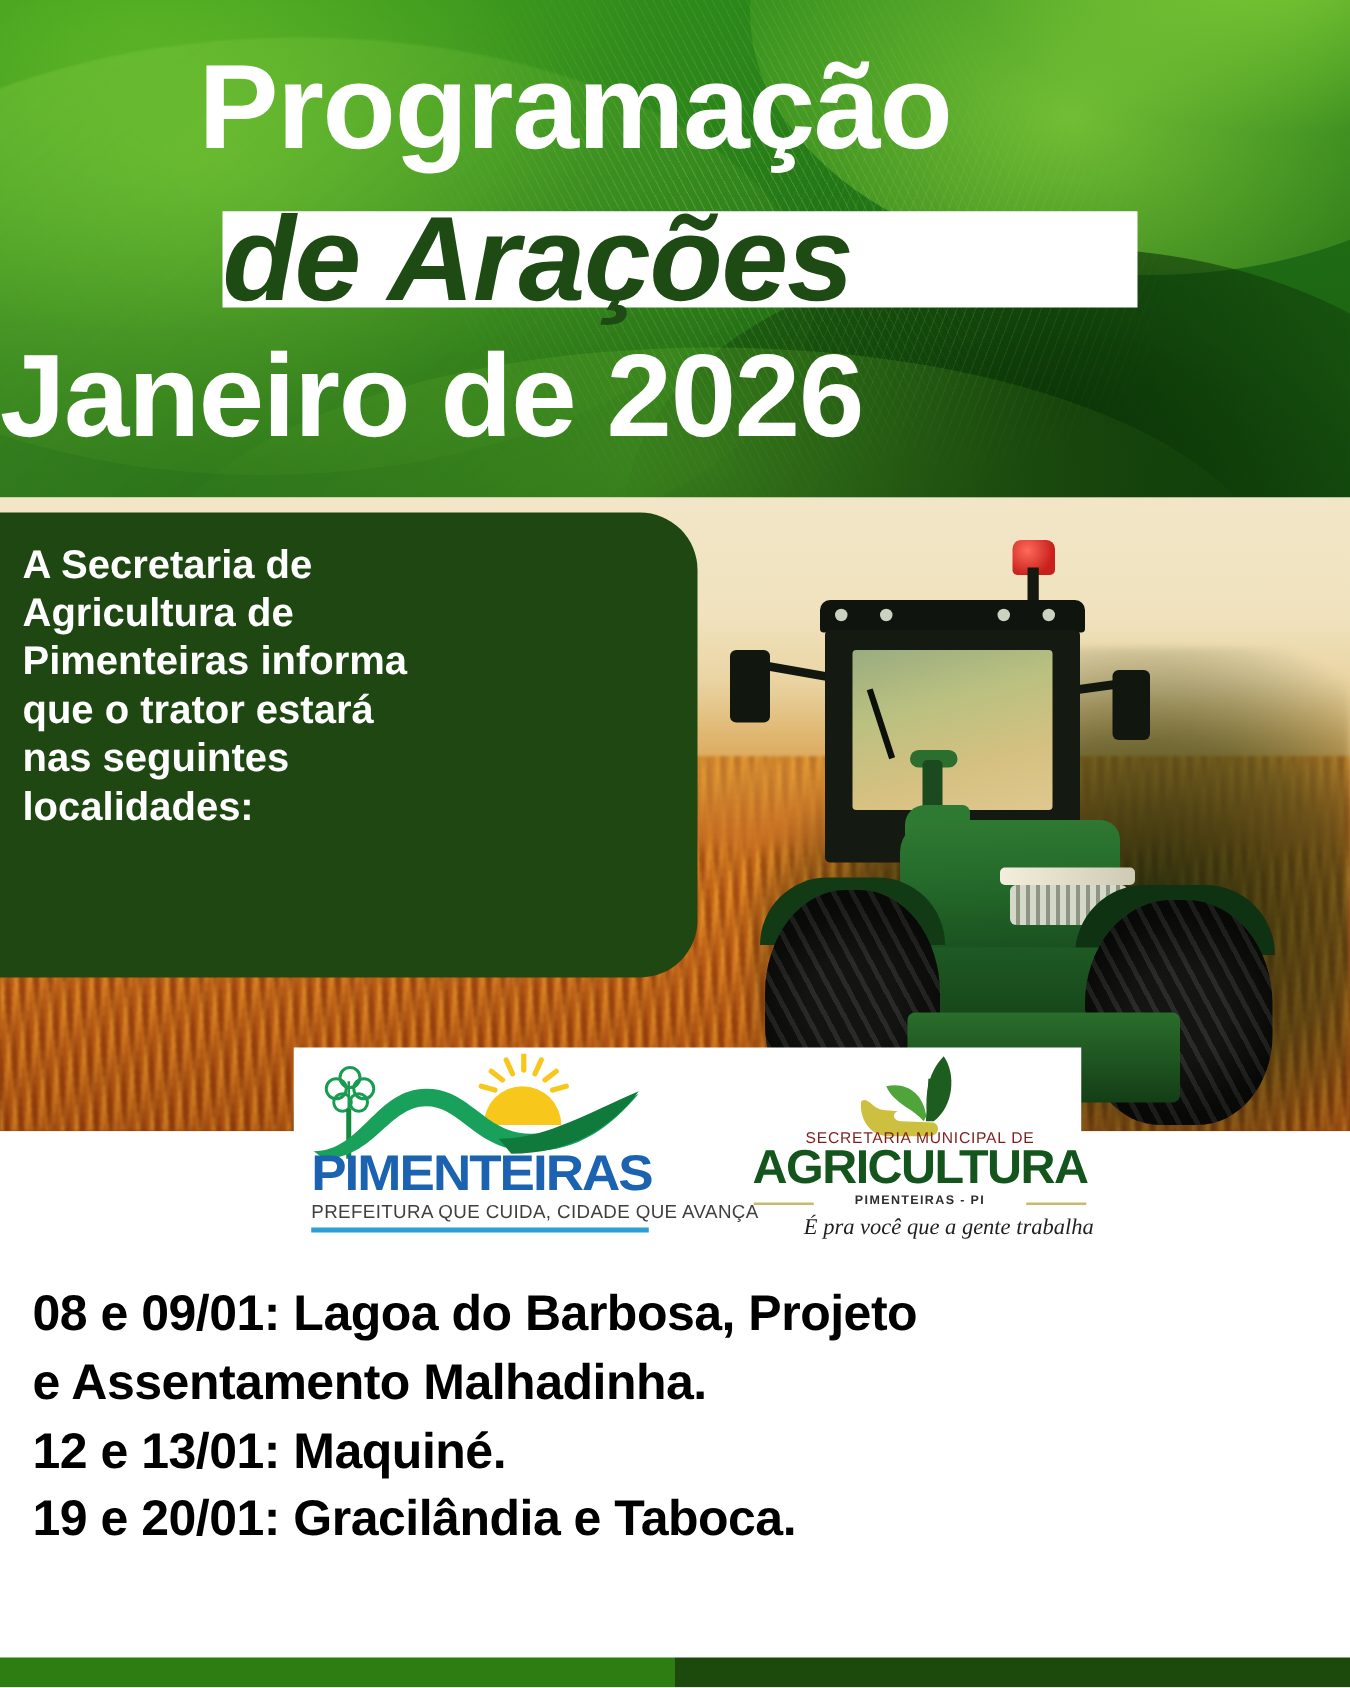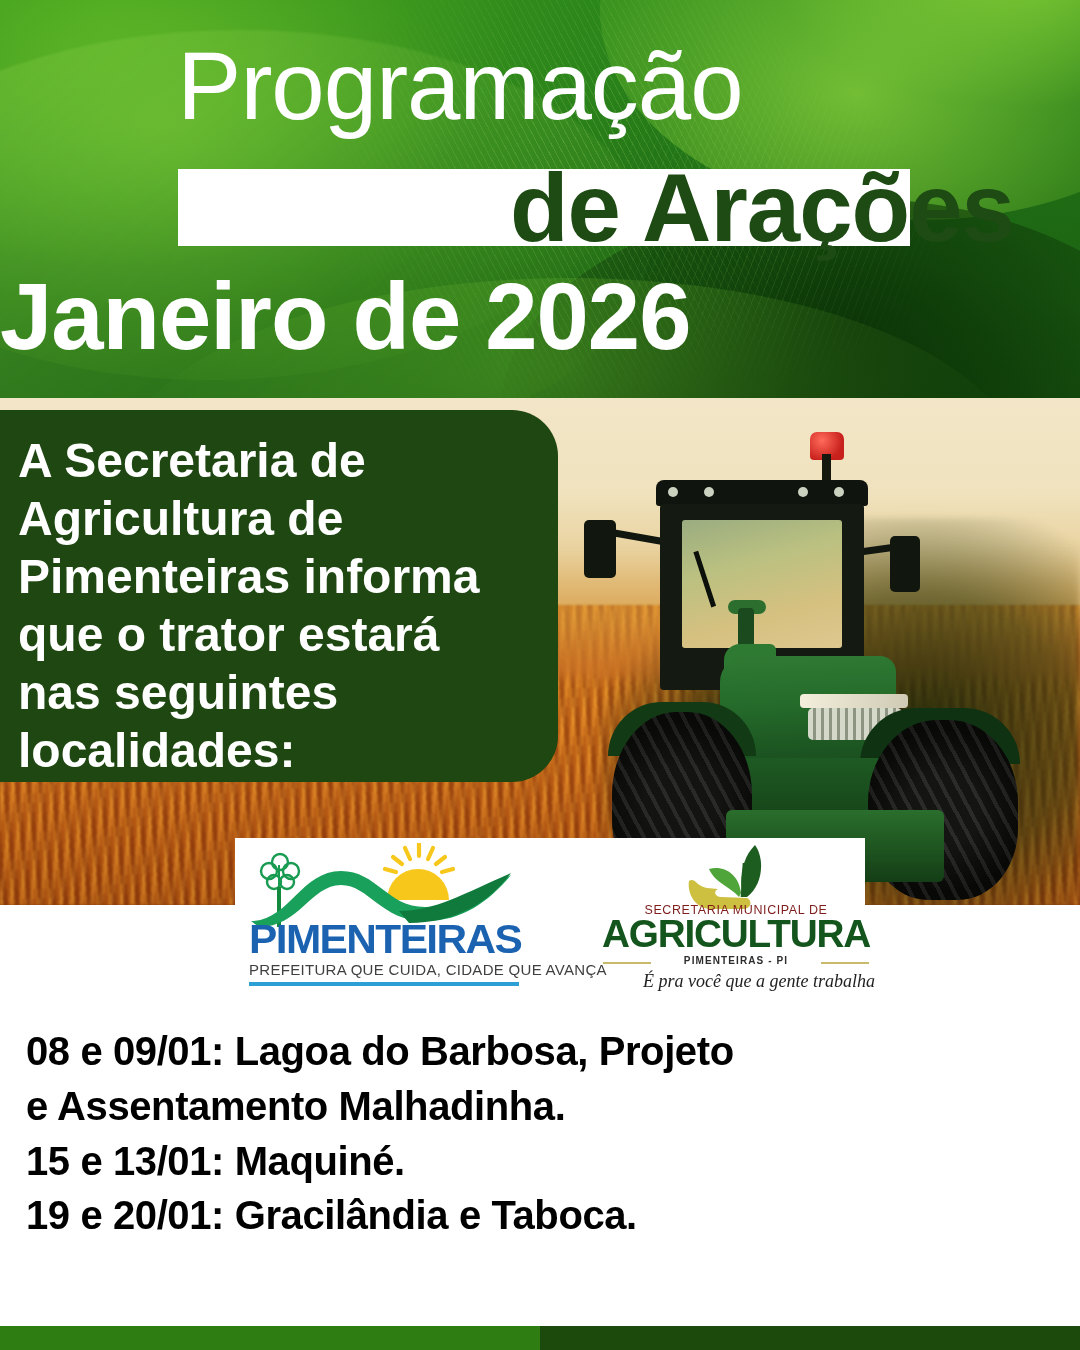--- a/index.html
+++ b/index.html
@@ -80,37 +80,38 @@
             mask-image:radial-gradient(ellipse 50% 55% at 50% 50%, #000 5%, transparent 75%);
   }
 
   .title-wrap {
     position:absolute; left:0; top:0; width:1080px; height:398px;
     z-index:5;
   }
   .title-line1 {
     position:absolute; left:0; top:38px; width:920px;
     text-align:center;
-    font-size:96px; font-weight:normal; line-height:1.0;
+    font-size:96px; font-weight:bold; line-height:1.0;
     color:#ffffff;
     letter-spacing:-1px;
   }
   .title-box {
     position:absolute; left:178px; top:169px;
     width:732px; height:77px;
     background:#ffffff;
   }
   .title-line2 {
     position:absolute; left:178px; top:152px;
     width:836px; height:112px;
-    text-align:right;
+    text-align:left;
     font-size:96px; font-weight:bold; line-height:112px;
     color:#1e4b14;
     letter-spacing:-1px;
     z-index:6;
+    font-style:italic;
   }
   .title-line3 {
     position:absolute; left:0; top:270px; width:1080px;
     text-align:left;
     font-size:94px; font-weight:bold; line-height:1.0;
     color:#ffffff;
     letter-spacing:-1px;
   }
 
   
@@ -271,21 +272,21 @@
   
   .info-card {
     position:absolute; left:-20px; top:410px;
     width:578px; height:372px;
     background:#1e4711;
     border-radius:0 46px 46px 0;
     z-index:8;
     padding:22px 30px 20px 38px;
   }
   .info-text {
-    font-size:48px; font-weight:bold; line-height:1.21;
+    font-size:32px; font-weight:bold; line-height:1.21;
     color:#ffffff;
     white-space:pre-line;
   }
 
   
   .logo-strip {
     position:absolute; left:235px; top:838px;
     width:630px; height:70px;
     background:#ffffff;
     z-index:9;
@@ -517,21 +518,21 @@
       <div class="agr-line-l"></div>
       <div class="agr-line-r"></div>
       <div class="agr-city">PIMENTEIRAS - PI</div>
       <div class="agr-slogan">É pra você que a gente trabalha</div>
     </div>
   </div>
 
   <div class="schedule">
     <div class="sched-line">08 e 09/01: Lagoa do Barbosa, Projeto
 e Assentamento Malhadinha.</div>
-    <div class="sched-line">15 e 13/01: Maquiné.</div>
+    <div class="sched-line">12 e 13/01: Maquiné.</div>
     <div class="sched-line">19 e 20/01: Gracilândia e Taboca.</div>
   </div>
 
   <div class="bottom-bar">
     <div class="bar-left"></div>
     <div class="bar-right"></div>
   </div>
 
 </div>
 

